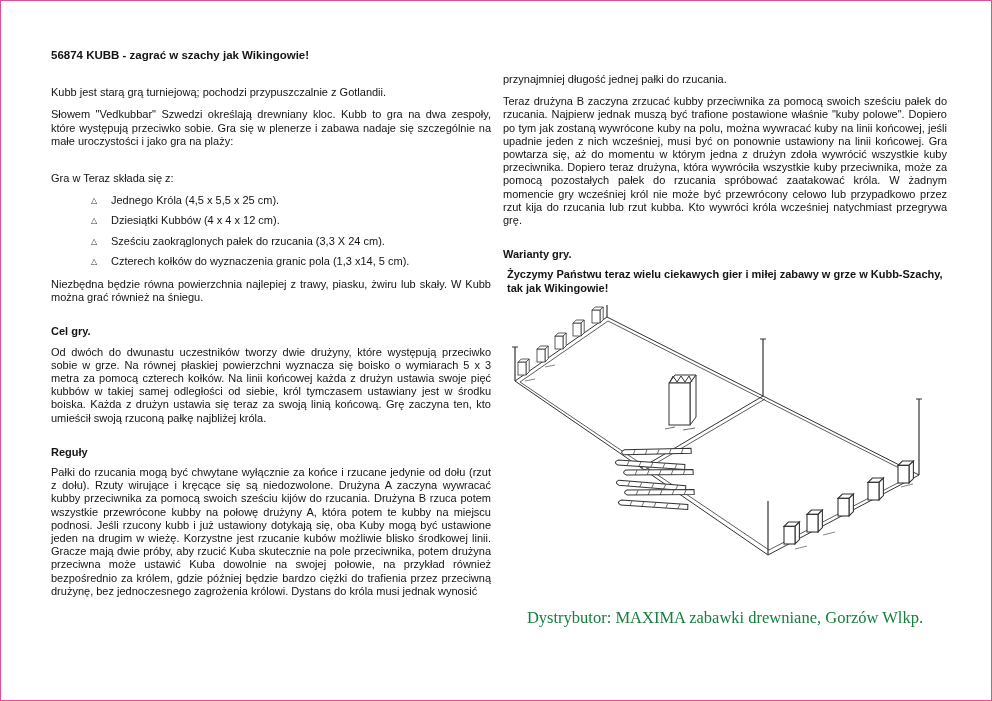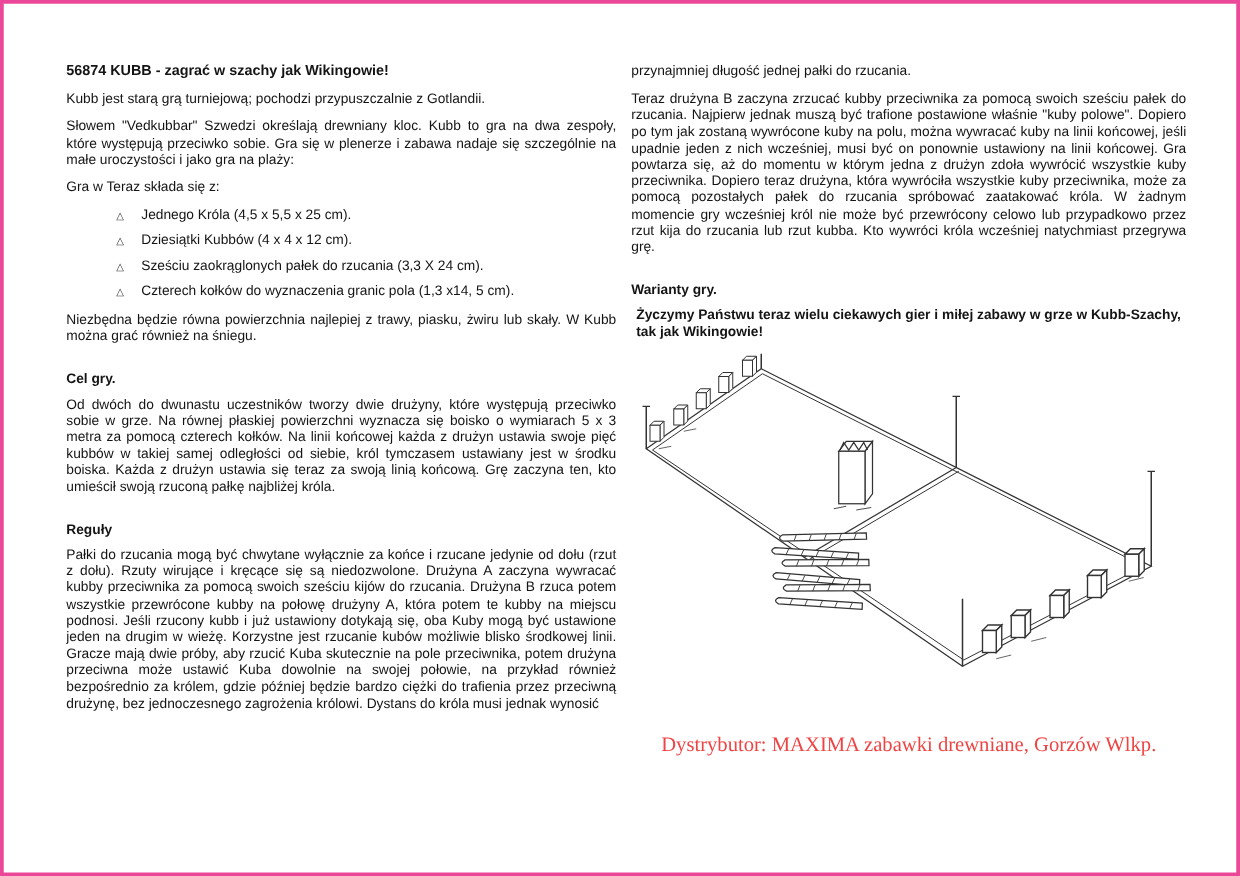--- a/index.html
+++ b/index.html
@@ -2,35 +2,35 @@
 <html><head>
 <meta charset="utf-8">
 <style>
   * { margin: 0; padding: 0; box-sizing: border-box; }
   html, body { background: #fff; }
   .page {
     position: relative;
     width: 992px;
     height: 701px;
     background: #ffffff;
-    border: 3px solid #ec4899;
+    border: 1px solid #ec4899;
     overflow: hidden;
     font-family: "Liberation Sans", sans-serif;
     font-size: 11px;
     line-height: 13.2px;
     color: #141414;
   }
   .col { position: absolute; top: 48px; }
   .col-left  { left: 50px;  width: 440px; }
   .col-right { left: 502px; width: 444px; }
 
   h1.doc-title { font-size: 11.5px; font-weight: bold; margin-bottom: 9px; }
   h2.doc-heading { font-size: 11px; font-weight: bold; margin-bottom: 7px; margin-top: 21px; }
   p.doc-p { text-align: justify; margin-bottom: 9px; }
-  p.short { text-align: left; }
+  p.short { text-align: left; margin-top: 24px; }
 
   .gap-lg { margin-top: 30px; }
   .gap-md { margin-top: 20px; }
 
   ul.components { list-style: none; margin: 2px 0 10px 40px; }
   ul.components li { display: flex; align-items: flex-start; margin-bottom: 7px; }
   ul.components .bullet {
     display: inline-block;
     width: 20px;
     font-size: 8px;
@@ -46,21 +46,21 @@
   }
 
   .illustration-wrap { margin-top: 2px; }
   svg { display: block; }
 
   .distributor {
     font-family: "Liberation Serif", serif;
     font-size: 16.5px;
     text-align: center;
     margin-top: 8px;
-    color: #ef4444;
+    color: #15803d;
   }
 </style>
 </head>
 <body>
 
 <div class="page">
 
   <div class="col col-left">
     <h1 class="doc-title">56874 KUBB - zagrać w szachy jak Wikingowie!</h1>
     <p class="doc-p short">Kubb jest starą grą turniejową; pochodzi przypuszczalnie z Gotlandii.</p>

